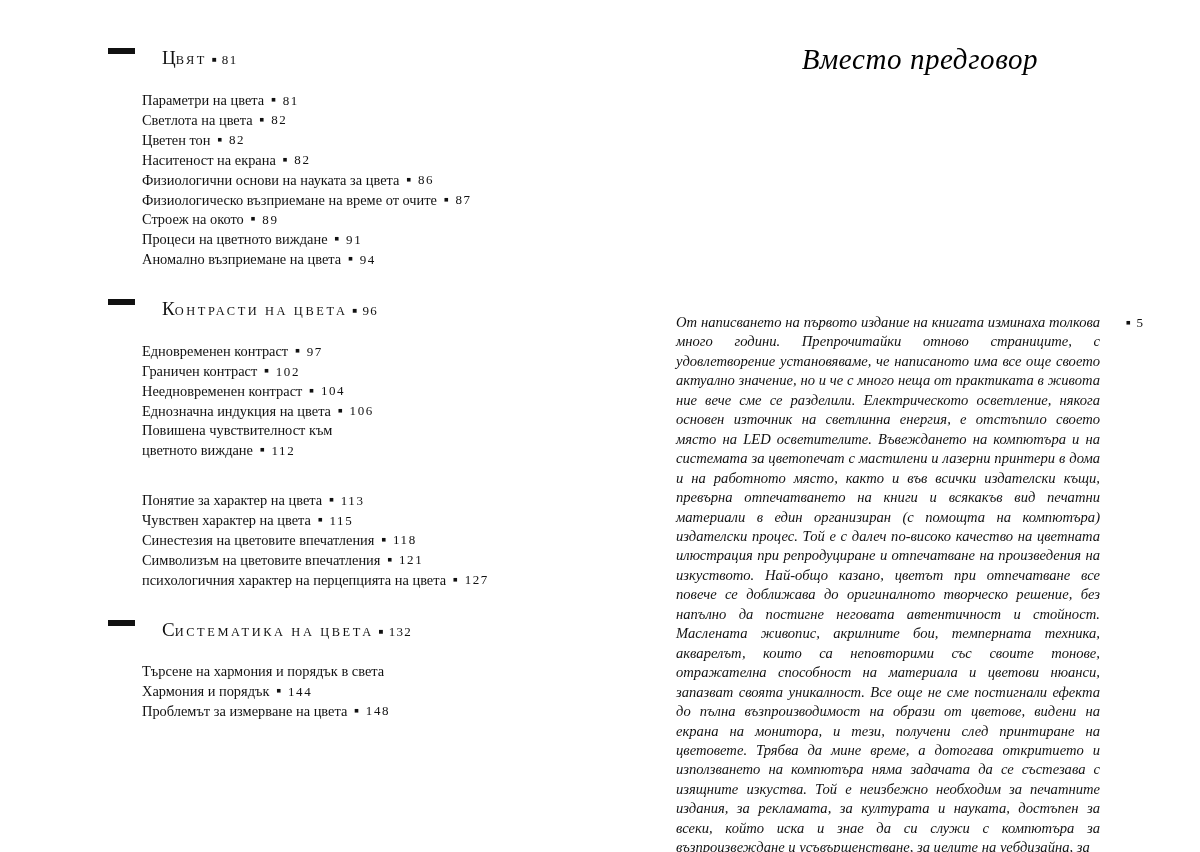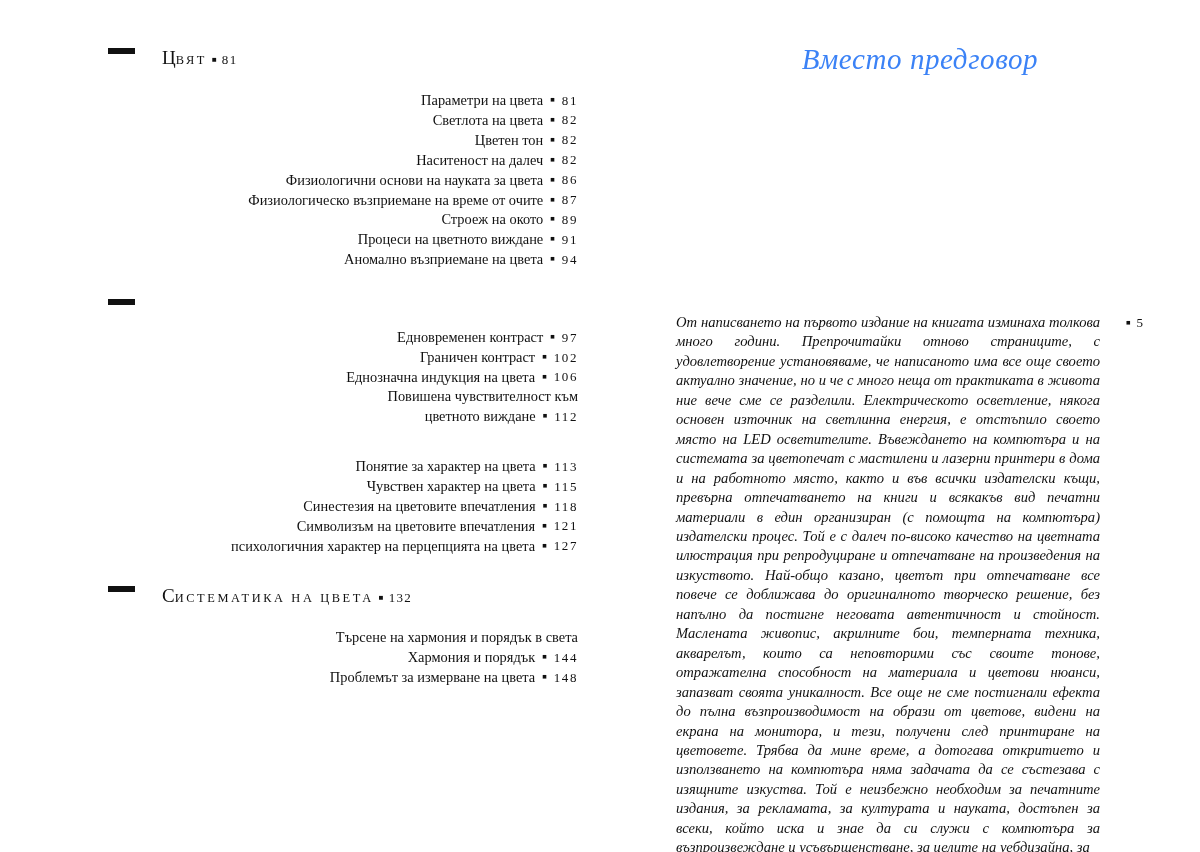--- a/index.html
+++ b/index.html
@@ -81,40 +81,40 @@
   .toc-item .sq {
     font-size: 7.5px;
     vertical-align: 2.5px;
     padding: 0 3px 0 7px;
   }
   .toc-item .pg {
     font-size: 13px;
     letter-spacing: 1.6px;
     padding-left: 4px;
   }
-  .toc-item .wrap-line { display: block; text-align: right; }
+  .toc-item .wrap-line { display: block; }
 
   
   .fw-page {
     position: absolute;
     left: 676px;
     top: 0;
     width: 500px;
     height: 852px;
   }
   .fw-title {
     position: absolute;
     left: 34px;
     top: 43px;
     width: 420px;
     text-align: center;
     font-style: italic;
     font-size: 29px;
     letter-spacing: 0.6px;
-    color: #3b82f6;
+    color: #000000;
     white-space: nowrap;
   }
   .fw-body {
     position: absolute;
     left: 0;
     top: 313px;
     width: 424px;
     font-style: italic;
     font-size: 14.6px;
     line-height: 19.45px;
@@ -153,21 +153,21 @@
           <li class="toc-item">
             <span class="wrap-line"><span>Параметри на цвета</span><span class="sq">■</span><span class="pg">81</span></span>
           </li>
           <li class="toc-item">
             <span class="wrap-line"><span>Светлота на цвета</span><span class="sq">■</span><span class="pg">82</span></span>
           </li>
           <li class="toc-item">
             <span class="wrap-line"><span>Цветен тон</span><span class="sq">■</span><span class="pg">82</span></span>
           </li>
           <li class="toc-item">
-            <span class="wrap-line"><span>Наситеност на далеч</span><span class="sq">■</span><span class="pg">82</span></span>
+            <span class="wrap-line"><span>Наситеност на екрана</span><span class="sq">■</span><span class="pg">82</span></span>
           </li>
           <li class="toc-item">
             <span class="wrap-line"><span>Физиологични основи на науката за цвета</span><span class="sq">■</span><span class="pg">86</span></span>
           </li>
           <li class="toc-item">
             <span class="wrap-line"><span>Физиологическо възприемане на време от очите</span><span class="sq">■</span><span class="pg">87</span></span>
           </li>
           <li class="toc-item">
             <span class="wrap-line"><span>Строеж на окото</span><span class="sq">■</span><span class="pg">89</span></span>
           </li>
@@ -175,27 +175,31 @@
             <span class="wrap-line"><span>Процеси на цветното виждане</span><span class="sq">■</span><span class="pg">91</span></span>
           </li>
           <li class="toc-item">
             <span class="wrap-line"><span>Аномално възприемане на цвета</span><span class="sq">■</span><span class="pg">94</span></span>
           </li>
         </ul>
       </div>
       <div class="toc-section">
         <div class="section-head">
           <span class="head-rule"></span>
+          <span class="head-text"><span class="cap">К</span><span class="rest">ОНТРАСТИ НА ЦВЕТА</span><span class="sq">■</span><span class="pg">96</span></span>
         </div>
         <ul class="toc-list">
           <li class="toc-item">
             <span class="wrap-line"><span>Едновременен контраст</span><span class="sq">■</span><span class="pg">97</span></span>
           </li>
           <li class="toc-item">
             <span class="wrap-line"><span>Граничен контраст</span><span class="sq">■</span><span class="pg">102</span></span>
+          </li>
+          <li class="toc-item">
+            <span class="wrap-line"><span>Неедновременен контраст</span><span class="sq">■</span><span class="pg">104</span></span>
           </li>
           <li class="toc-item">
             <span class="wrap-line"><span>Еднозначна индукция на цвета</span><span class="sq">■</span><span class="pg">106</span></span>
           </li>
           <li class="toc-item">
             <span class="wrap-line"><span>Повишена чувствителност към</span></span>
             <span class="wrap-line"><span>цветното виждане</span><span class="sq">■</span><span class="pg">112</span></span>
           </li>
         </ul>
       </div>

